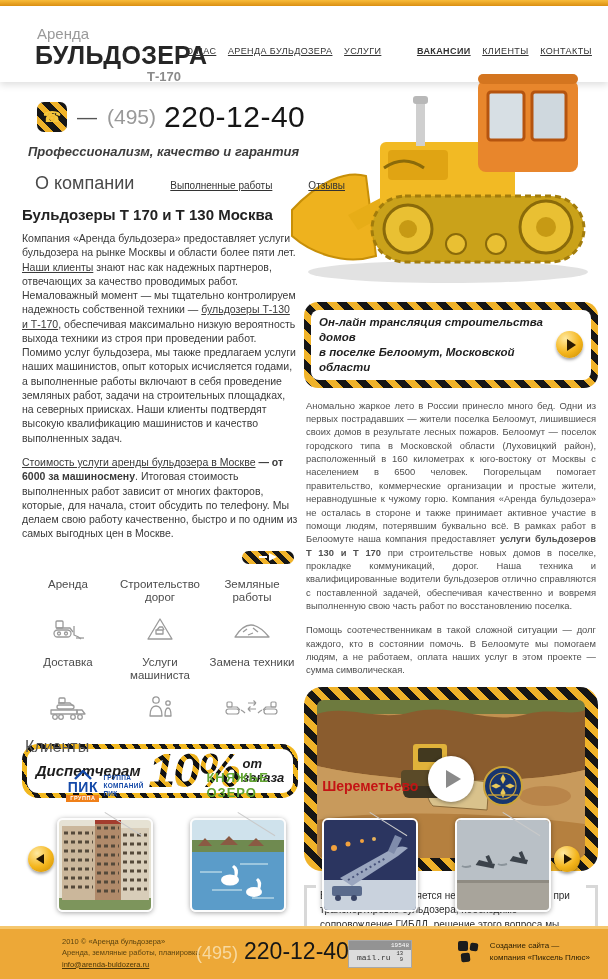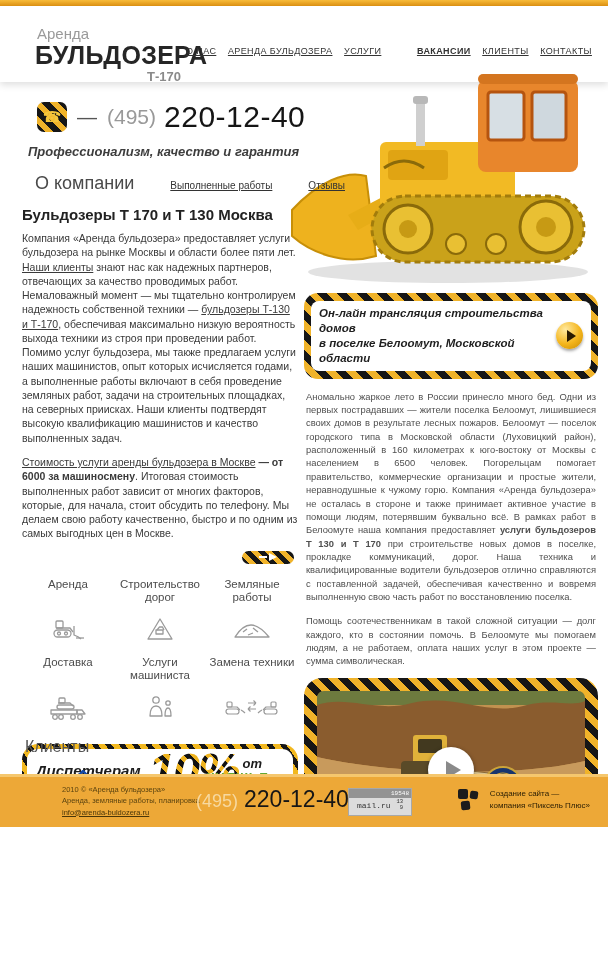--- a/index.html
+++ b/index.html
@@ -1,16 +1,16 @@
 <!DOCTYPE html>
 <html><head>
 <meta charset="utf-8">
 <style>
   html,body{margin:0;padding:0;background:#fff;}
-  .page{position:relative;width:608px;height:827px;background:#fff;overflow:hidden;
+  .page{position:relative;width:608px;height:979px;background:#fff;overflow:hidden;
         font-family:"Liberation Sans",sans-serif;color:#3a3a3a;}
   
   .topbar{position:absolute;top:0;left:0;width:100%;height:6px;
           background:linear-gradient(#f7bb3a,#df9213);}
   .header{position:absolute;top:6px;left:0;width:100%;height:76px;background:#fff;
           box-shadow:0 3px 7px rgba(0,0,0,.13);}
   .logo{position:absolute;left:35px;top:20px;width:160px;line-height:1;}
   .logo .l1{font-size:15px;color:#9a9a9a;margin-left:2px;}
   .logo .l2{font-size:25px;font-weight:bold;color:#262626;letter-spacing:.3px;margin-top:2px;}
   .logo .l3{font-size:13px;font-weight:bold;color:#8a8a8a;text-align:right;padding-right:14px;margin-top:2px;}
@@ -50,21 +50,21 @@
   .stripe{background:repeating-linear-gradient(45deg,#161616 0 7px,#f0b32a 7px 14px);}
   .disp-banner{width:276px;height:54px;border-radius:16px;padding:5px;box-sizing:border-box;
       background:repeating-linear-gradient(55deg,#161616 0 5px,#f2b81f 5px 11px);}
   .disp-inner{background:#fff;border-radius:11px;height:100%;display:flex;align-items:center;justify-content:center;overflow:visible;}
   .disp-label{font-size:15px;font-weight:bold;font-style:italic;color:#1d1d1d;margin-right:4px;}
   .disp-pct{font-size:48px;line-height:40px;font-weight:bold;font-style:italic;letter-spacing:-2px;
       background:repeating-linear-gradient(45deg,#111 0 5px,#eeb31f 5px 10px);
       -webkit-background-clip:text;background-clip:text;color:transparent;margin:0 4px;}
   .disp-suffix{font-size:13px;font-weight:bold;font-style:italic;color:#1d1d1d;line-height:1.05;}
   
-  .right-col{position:absolute;left:304px;top:293px;width:294px;}
+  .right-col{position:absolute;left:304px;top:302px;width:294px;}
   .bc-banner{border-radius:14px;padding:8px 7px;box-sizing:border-box;}
   .bc-inner{background:#fff;border-radius:8px;display:flex;align-items:center;padding:5px 8px;}
   .bc-text{flex:1;font-size:11.5px;font-weight:bold;font-style:italic;color:#1f1f1f;line-height:1.3;}
   .play-ball{width:27px;height:27px;border-radius:50%;flex:0 0 27px;margin-left:6px;cursor:pointer;
       background:radial-gradient(circle at 35% 28%,#ffe9a0,#f4b51c 55%,#c88a00);
       box-shadow:0 2px 3px rgba(0,0,0,.35);display:flex;align-items:center;justify-content:center;}
   .play-ball .tri{width:0;height:0;border-left:9px solid #2a1a00;border-top:6px solid transparent;border-bottom:6px solid transparent;margin-left:3px;}
   .right-col .news{font-size:9.4px;line-height:1.42;color:#4f4f4f;text-align:justify;margin:11px 2px 0;}
   .video-box{margin-top:10px;border-radius:18px;padding:13px;box-sizing:border-box;position:relative;}
   .video-frame{border-radius:7px;overflow:hidden;height:158px;position:relative;}

